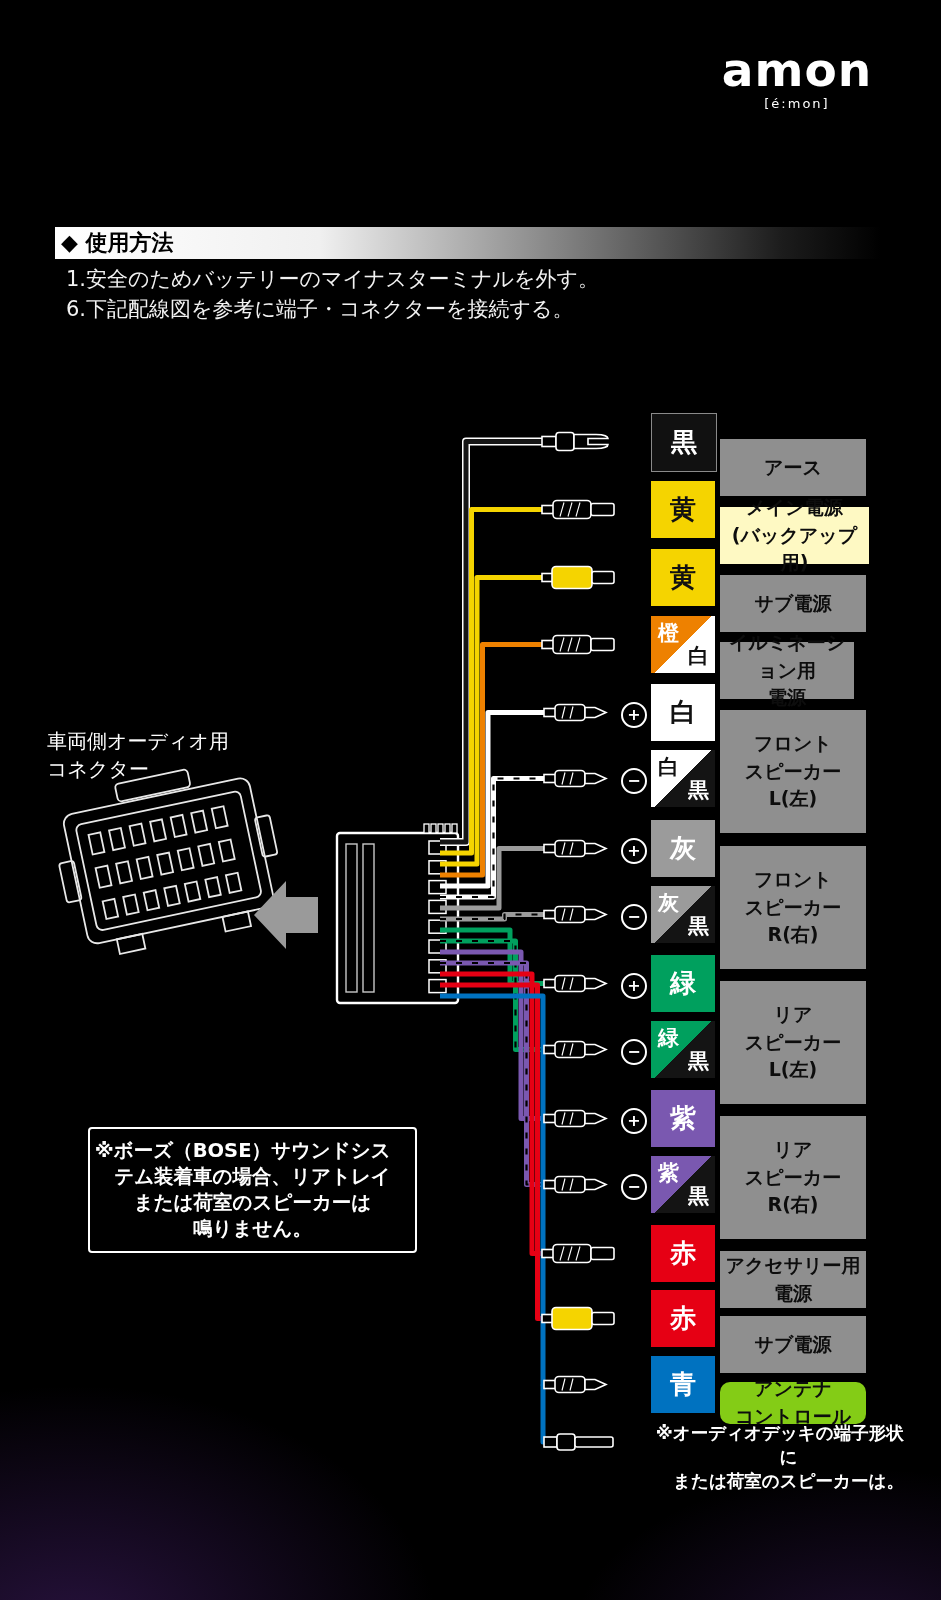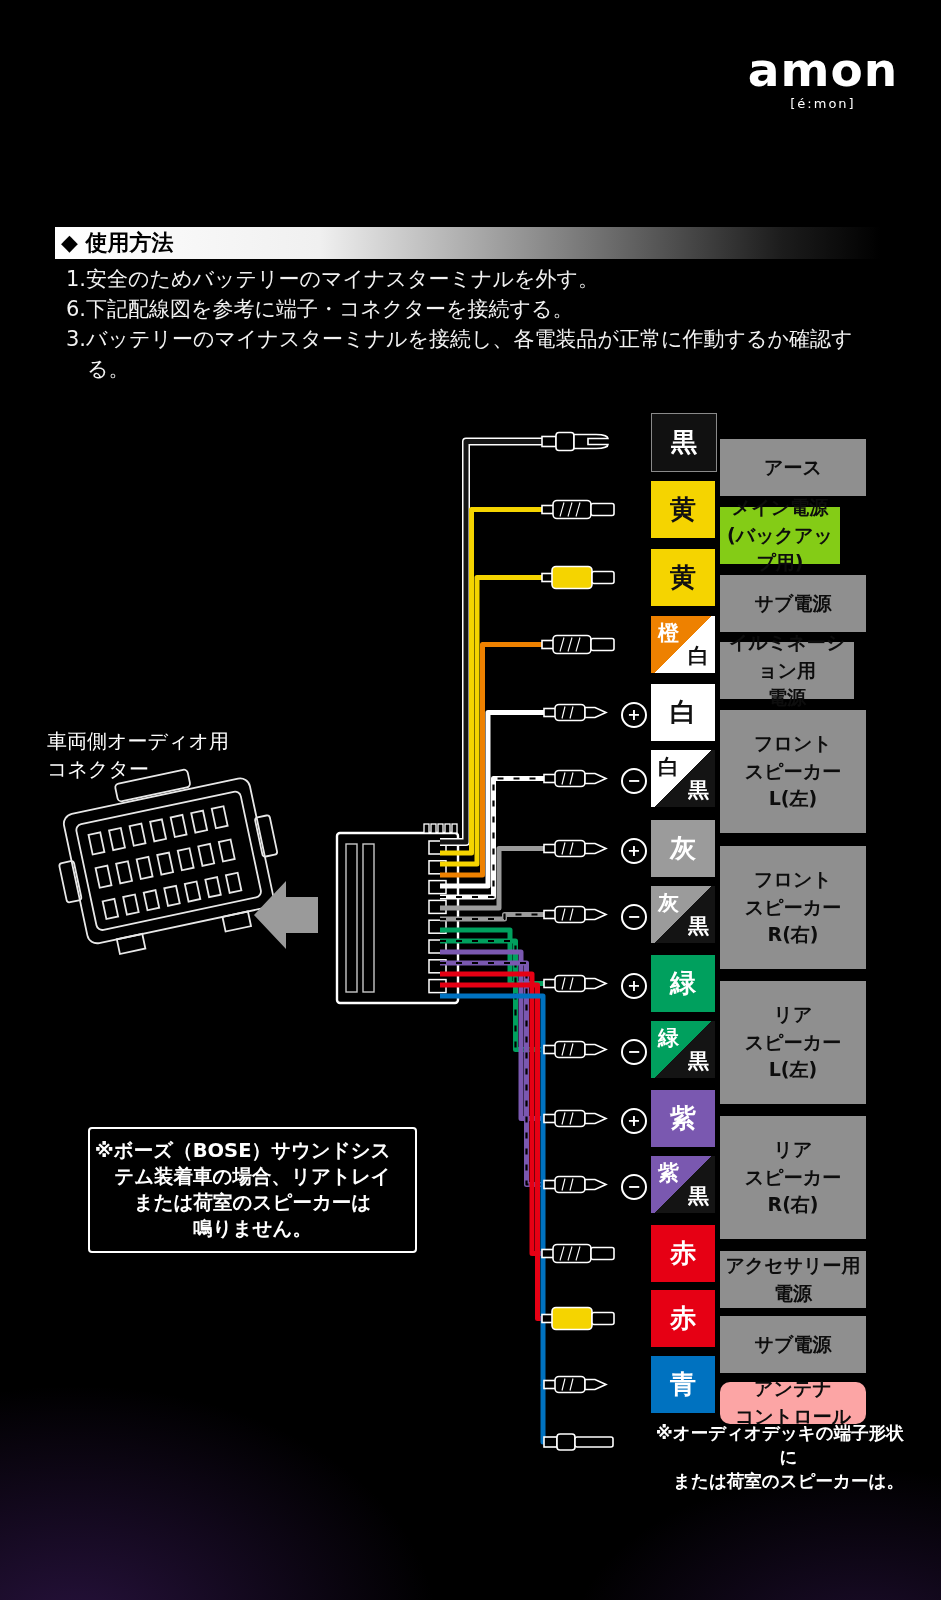--- a/index.html
+++ b/index.html
@@ -8,21 +8,21 @@
     background:
       radial-gradient(55% 22% at 8% 102%, rgba(96,44,150,0.40), rgba(0,0,0,0) 70%),
       radial-gradient(45% 16% at 92% 103%, rgba(96,44,150,0.30), rgba(0,0,0,0) 70%),
       #000;
     font-family:"DejaVu Sans", sans-serif;
     color:#fff;
   }
   .abs{position:absolute;}
   .pre{white-space:pre-line;}
   .hang{padding-left:1em;text-indent:-1em;text-align:center;}
-  .logo{left:716px;top:46px;width:162px;text-align:center;margin-left:26px;}
+  .logo{left:716px;top:46px;width:162px;text-align:center;}
   .logo-text{font-size:47px;font-weight:700;letter-spacing:1px;line-height:1;}
   .logo-sub{font-size:13px;letter-spacing:2px;margin-top:3px;}
   .usage-bar{left:55px;top:227px;width:820px;height:32px;display:flex;align-items:center;
     padding-left:6px;color:#000;font-weight:700;font-size:22px;
     background:linear-gradient(to right,#ffffff 0%,#f0f0f0 32%,#8f8f8f 58%,#1c1c1c 88%,#000 100%);text-align:center;}
   .steps{left:66px;top:264px;width:816px;font-size:21px;font-weight:500;line-height:1.43;color:#f2f2f2;}
   .step{padding-left:1em;text-indent:-1em;}
   .conn-label{left:47px;top:727px;font-size:20px;font-weight:400;line-height:1.4;}
   .bose-note{left:88px;top:1127px;width:305px;border:2.5px solid #fff;border-radius:4px;
     padding:9px 10px;font-size:19.5px;font-weight:700;line-height:1.33;}
@@ -45,21 +45,20 @@
   <div class="logo-sub">[é:mon]</div>
 </div>
 
 <div class="abs usage-bar">
   <span>◆ 使用方法</span>
 </div>
 
 <div class="abs steps">
   <div class="step">1.安全のためバッテリーのマイナスターミナルを外す。</div>
   <div class="step">6.下記配線図を参考に端子・コネクターを接続する。</div>
-  <div class="step">3.バッテリーのマイナスターミナルを接続し、各電装品が正常に作動するか確認する。</div>
 </div>
 
 <div class="abs conn-label pre">車両側オーディオ用
 コネクター</div>
 
 <div class="abs bose-note pre hang">※ボーズ（BOSE）サウンドシス
 テム装着車の場合、リアトレイ
 または荷室のスピーカーは
 鳴りません。</div>
 
@@ -256,21 +255,21 @@
          <rect x="37" y="11" width="38" height="10" rx="2" stroke="#fff" stroke-width="1.6" fill="#000"></rect>
       </g>
     </g>
 </svg>
 
 <div id="wiring-table">
     <div class="func-label" style="left: 720px; top: 413px; width: 146px; height: 57px; background: rgb(143, 143, 143);">アース</div>
     <div class="swatch" style="left: 651px; top: 413px; width: 64px; height: 57px; background: rgb(17, 17, 17); border: 1px solid rgb(138, 138, 138);">
       <span class="sw-single" style="color: rgb(255, 255, 255);">黒</span>
     </div>
-    <div class="func-label" style="left: 720px; top: 481px; width: 120px; height: 57px; background: #84cc16;">メイン電源
+    <div class="func-label" style="left: 720px; top: 481px; width: 149px; height: 57px; background: #fef9c3;">メイン電源
 (バックアップ用)</div>
     <div class="swatch" style="left: 651px; top: 481px; width: 64px; height: 57px; background: rgb(245, 212, 0);">
       <span class="sw-single" style="color: rgb(17, 17, 17);">黄</span>
     </div>
     <div class="func-label" style="left: 720px; top: 549px; width: 146px; height: 57px; background: rgb(143, 143, 143);">サブ電源</div>
     <div class="swatch" style="left: 651px; top: 549px; width: 64px; height: 57px; background: rgb(245, 212, 0);">
       <span class="sw-single" style="color: rgb(17, 17, 17);">黄</span>
     </div>
     <div class="func-label" style="left: 720px; top: 616px; width: 134px; height: 57px; background: rgb(143, 143, 143);">イルミネーション用
 電源</div>
@@ -328,18 +327,18 @@
     <div class="badge" style="left: 621px; top: 1173.5px;">−</div>
     <div class="func-label" style="left: 720px; top: 1225px; width: 146px; height: 57px; background: rgb(143, 143, 143);">アクセサリー用
 電源</div>
     <div class="swatch" style="left: 651px; top: 1225px; width: 64px; height: 57px; background: rgb(230, 0, 20);">
       <span class="sw-single" style="color: rgb(255, 255, 255);">赤</span>
     </div>
     <div class="func-label" style="left: 720px; top: 1290px; width: 146px; height: 57px; background: rgb(143, 143, 143);">サブ電源</div>
     <div class="swatch" style="left: 651px; top: 1290px; width: 64px; height: 57px; background: rgb(230, 0, 20);">
       <span class="sw-single" style="color: rgb(255, 255, 255);">赤</span>
     </div>
-    <div class="func-label" style="left: 720px; top: 1356px; width: 146px; height: 42px; background: #fca5a5; border-radius: 10px;">アンテナ
+    <div class="func-label" style="left: 720px; top: 1356px; width: 146px; height: 42px; background: #84cc16; border-radius: 10px;">アンテナ
 コントロール</div>
     <div class="swatch" style="left: 651px; top: 1356px; width: 64px; height: 57px; background: rgb(0, 114, 192);">
       <span class="sw-single" style="color: rgb(255, 255, 255);">青</span>
     </div>
   </div>
 
 </body></html>

